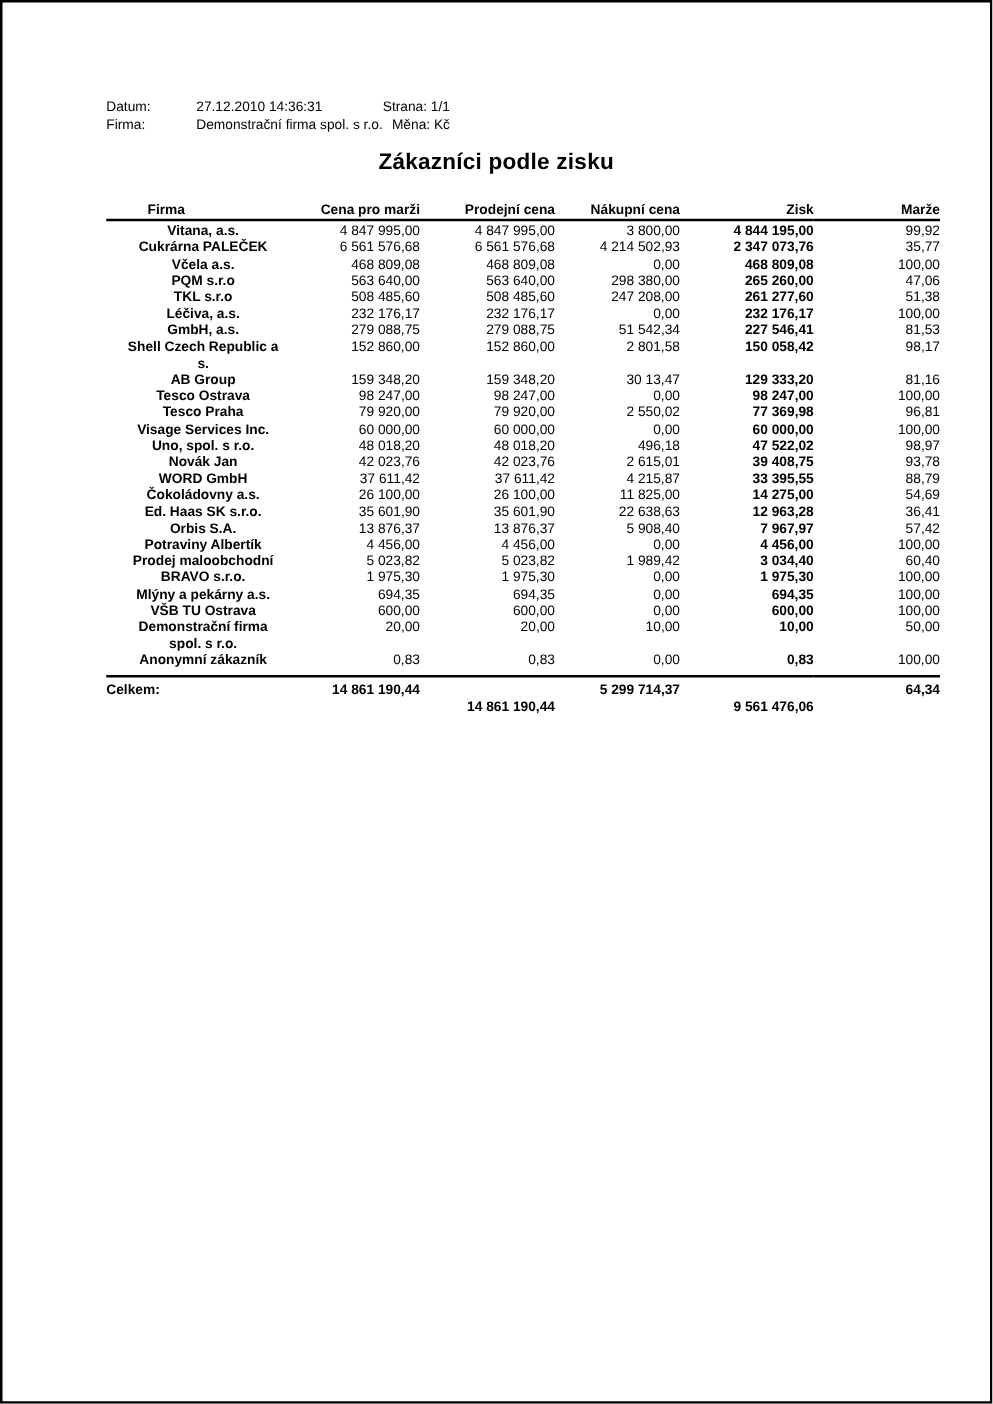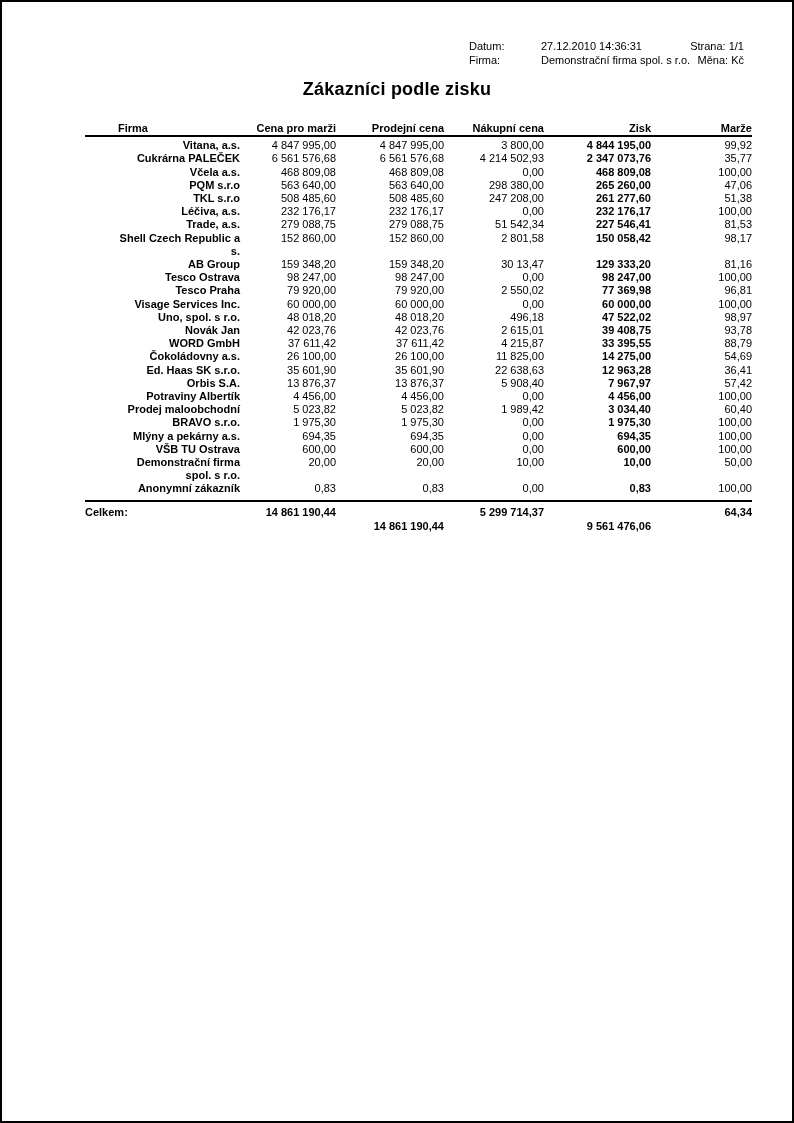--- a/index.html
+++ b/index.html
@@ -9,24 +9,25 @@
     width: 794px;
     height: 1123px;
     background: #ffffff;
     border: 2px solid #000000;
     color: #000000;
     font-family: "Liberation Sans", sans-serif;
     overflow: hidden;
   }
   .meta {
     display: flex;
-    justify-content: flex-end;
-    padding: 37px 48px 0 83px;
+    justify-content: flex-start;
+    padding: 37px 32px 0 83px;
     font-size: 11px;
     line-height: 14px;
+    margin-top: 40px;
   }
   .meta-grid {
     display: grid;
     grid-template-columns: 72px auto;
   }
   .meta-right { text-align: right; }
   .report-title {
     margin-top: 12px;
     text-align: center;
     font-size: 18px;
@@ -43,21 +44,21 @@
   }
   table.report th, table.report td { padding: 0; vertical-align: top; }
   thead th {
     border-bottom: 2px solid #000000;
     text-align: right;
     font-weight: bold;
     padding-bottom: 2px;
     white-space: nowrap;
   }
   thead th.c-firma { text-align: left; padding-left: 33px; }
-  td.c-firma { font-weight: bold; text-align: right; }
+  td.c-firma { font-weight: bold; text-align: center; }
   td.c-num { text-align: right; white-space: nowrap; }
   td.c-zisk { font-weight: bold; }
   tbody tr:first-child td { padding-top: 2px; }
   tbody tr:last-child td { padding-bottom: 4px; }
   tfoot td { font-weight: bold; white-space: nowrap; }
   tfoot td.c-num { text-align: right; }
   tfoot td.c-label { text-align: left; }
   tfoot tr.totals-1 td { border-top: 2px solid #000000; padding-top: 4px; }
   tfoot tr.totals-2 td { padding-top: 1px; }
 </style>
@@ -143,21 +144,21 @@
         </tr>
         <tr>
           <td class="c-firma">Léčiva, a.s.</td>
           <td class="c-num">232 176,17</td>
           <td class="c-num">232 176,17</td>
           <td class="c-num">0,00</td>
           <td class="c-num c-zisk">232 176,17</td>
           <td class="c-num">100,00</td>
         </tr>
         <tr>
-          <td class="c-firma">Trade, a.s.</td>
+          <td class="c-firma">GmbH, a.s.</td>
           <td class="c-num">279 088,75</td>
           <td class="c-num">279 088,75</td>
           <td class="c-num">51 542,34</td>
           <td class="c-num c-zisk">227 546,41</td>
           <td class="c-num">81,53</td>
         </tr>
         <tr>
           <td class="c-firma">Shell Czech Republic a<br>s.</td>
           <td class="c-num">152 860,00</td>
           <td class="c-num">152 860,00</td>

